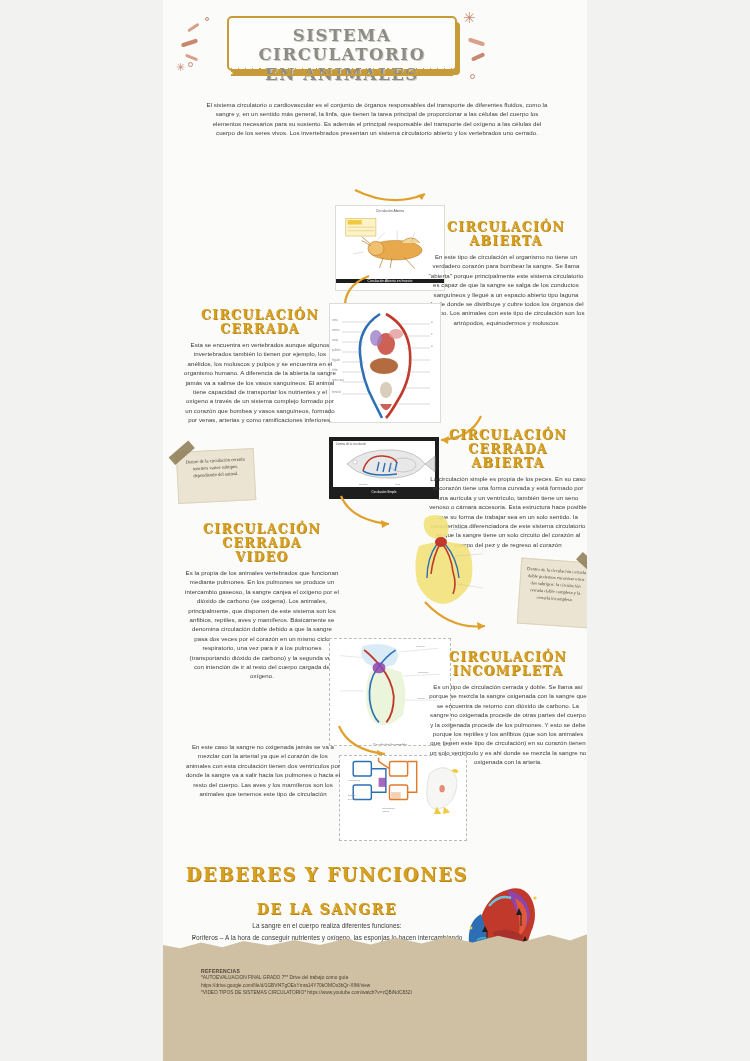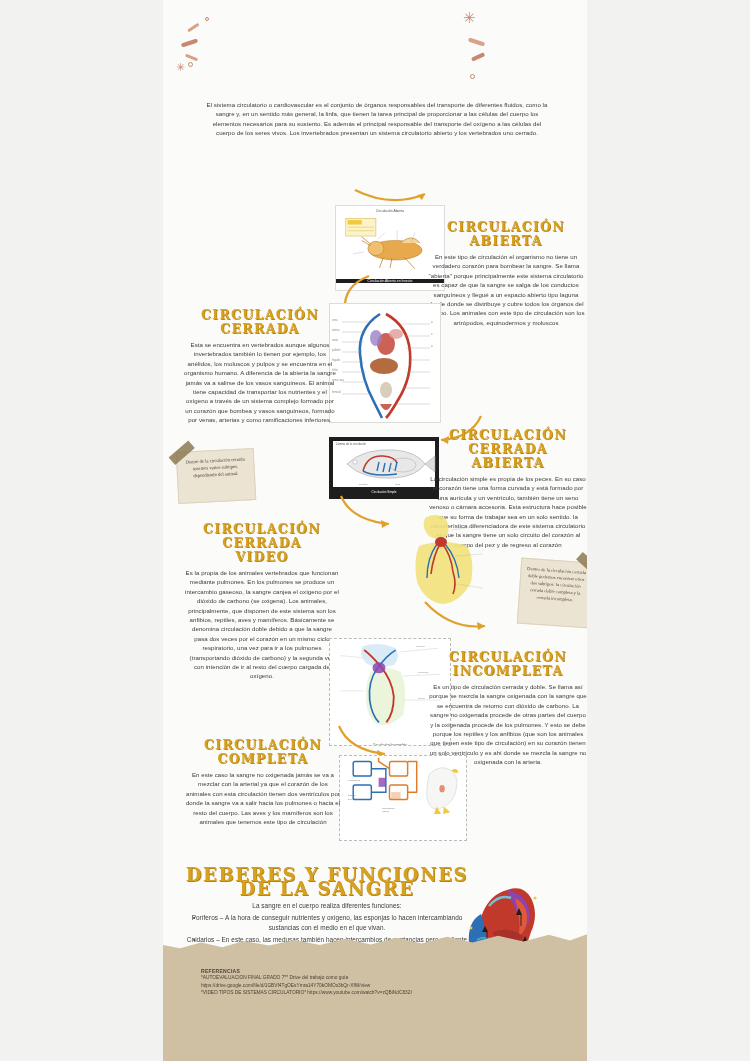--- a/index.html
+++ b/index.html
@@ -101,20 +101,25 @@
     <div class="ring" style="left:25px;top:62px;width:5px;height:5px;"></div>
     <div class="star" style="left:13px;top:62px;">✳</div>
   </div>
   <div>
     <div class="spark" style="left:305px;top:40px;width:17px;height:4px;transform:rotate(18deg);"></div>
     <div class="spark b" style="left:308px;top:55px;width:14px;height:3.6px;transform:rotate(-24deg);"></div>
     <div class="star" style="left:300px;top:10px;font-size:15px;">✳</div>
     <div class="ring" style="left:307px;top:74px;width:5px;height:5px;"></div>
   </div>
 
+  <div id="banner">
+    <div class="title-l1">SISTEMA CIRCULATORIO</div>
+    <div class="title-l2">EN ANIMALES</div>
+    <div class="ridge"></div>
+  </div>
 
   <p class="intro body-txt">El sistema circulatorio o cardiovascular es el conjunto de órganos responsables del transporte de diferentes fluidos, como la sangre y, en un sentido más general, la linfa, que tienen la tarea principal de proporcionar a las células del cuerpo los elementos necesarios para su sustento. Es además el principal responsable del transporte del oxígeno a las células del cuerpo de los seres vivos. Los invertebrados presentan un sistema circulatorio abierto y los vertebrados uno cerrado.</p>
 
   <div class="fig" style="left:172px;top:205px;width:110px;height:86px;">
     <div class="cap" style="margin-top:3px;">Circulación Abierta</div>
     <svg viewBox="0 0 110 70" width="110" height="62">
       <rect x="4" y="6" width="34" height="20" fill="#fdf3c8" stroke="#caa32a" stroke-width=".5"></rect>
       <rect x="6" y="8" width="16" height="5" fill="#f0c93c"></rect>
       <line x1="6" y1="16" x2="36" y2="16" stroke="#caa32a" stroke-width=".4"></line>
       <line x1="6" y1="20" x2="36" y2="20" stroke="#caa32a" stroke-width=".4"></line>
@@ -350,27 +355,26 @@
         <text x="2" y="28">Ventrículos</text>
           <text x="2" y="44">Sangre</text>
           <text x="2" y="48">al pulmón</text>
         <text x="40" y="58">Circulación</text>
           <text x="40" y="62">mayor</text>
       </g>
     </svg>
   </div>
 
   <div class="sec" style="left:22px;top:738px;width:156px;">
-    <div class="heading">CIRCULACIÓN COMPLETA</div>
     <p class="body-txt" style="margin-top:4px;">En este caso la sangre no oxigenada jamás se va a mezclar con la arterial ya que el corazón de los animales con esta circulación tienen dos ventrículos por donde la sangre va a salir hacia los pulmones o hacia el resto del cuerpo. Las aves y los mamíferos son los animales que tenemos este tipo de circulación</p>
   </div>
 
   <div style="position:absolute;left:14px;top:868px;width:300px;">
     <div class="heading" style="font-size:18px;letter-spacing:1.6px;">DEBERES  Y  FUNCIONES</div>
-    <div class="heading" style="font-size:18px;letter-spacing:1.6px;">DE LA SANGRE</div>
+    <div class="heading" style="font-size:14px;letter-spacing:1.6px;margin-top:20px;">DE LA SANGRE</div>
     <p class="body-txt" style="margin-top:5px;font-size:6.4px;line-height:10px;">La sangre en el cuerpo realiza diferentes funciones:</p>
     <ul style="list-style:none;margin-top:2px;">
       <li class="body-txt" style="font-size:6.4px;line-height:10px;position:relative;">
         <span style="position:absolute;left:16px;top:0;">•</span>
         <span>Poríferos – A la hora de conseguir nutrientes y oxígeno, las esponjas lo hacen intercambiando sustancias con el medio en el que vivan.</span>
       </li>
       <li class="body-txt" style="font-size:6.4px;line-height:10px;position:relative;margin-top:2px;">
         <span style="position:absolute;left:16px;top:0;">•</span>
         <span>Cnidarios – En este caso, las medusas también hacen intercambios de sustancias pero mediante difusión.</span>
       </li>

